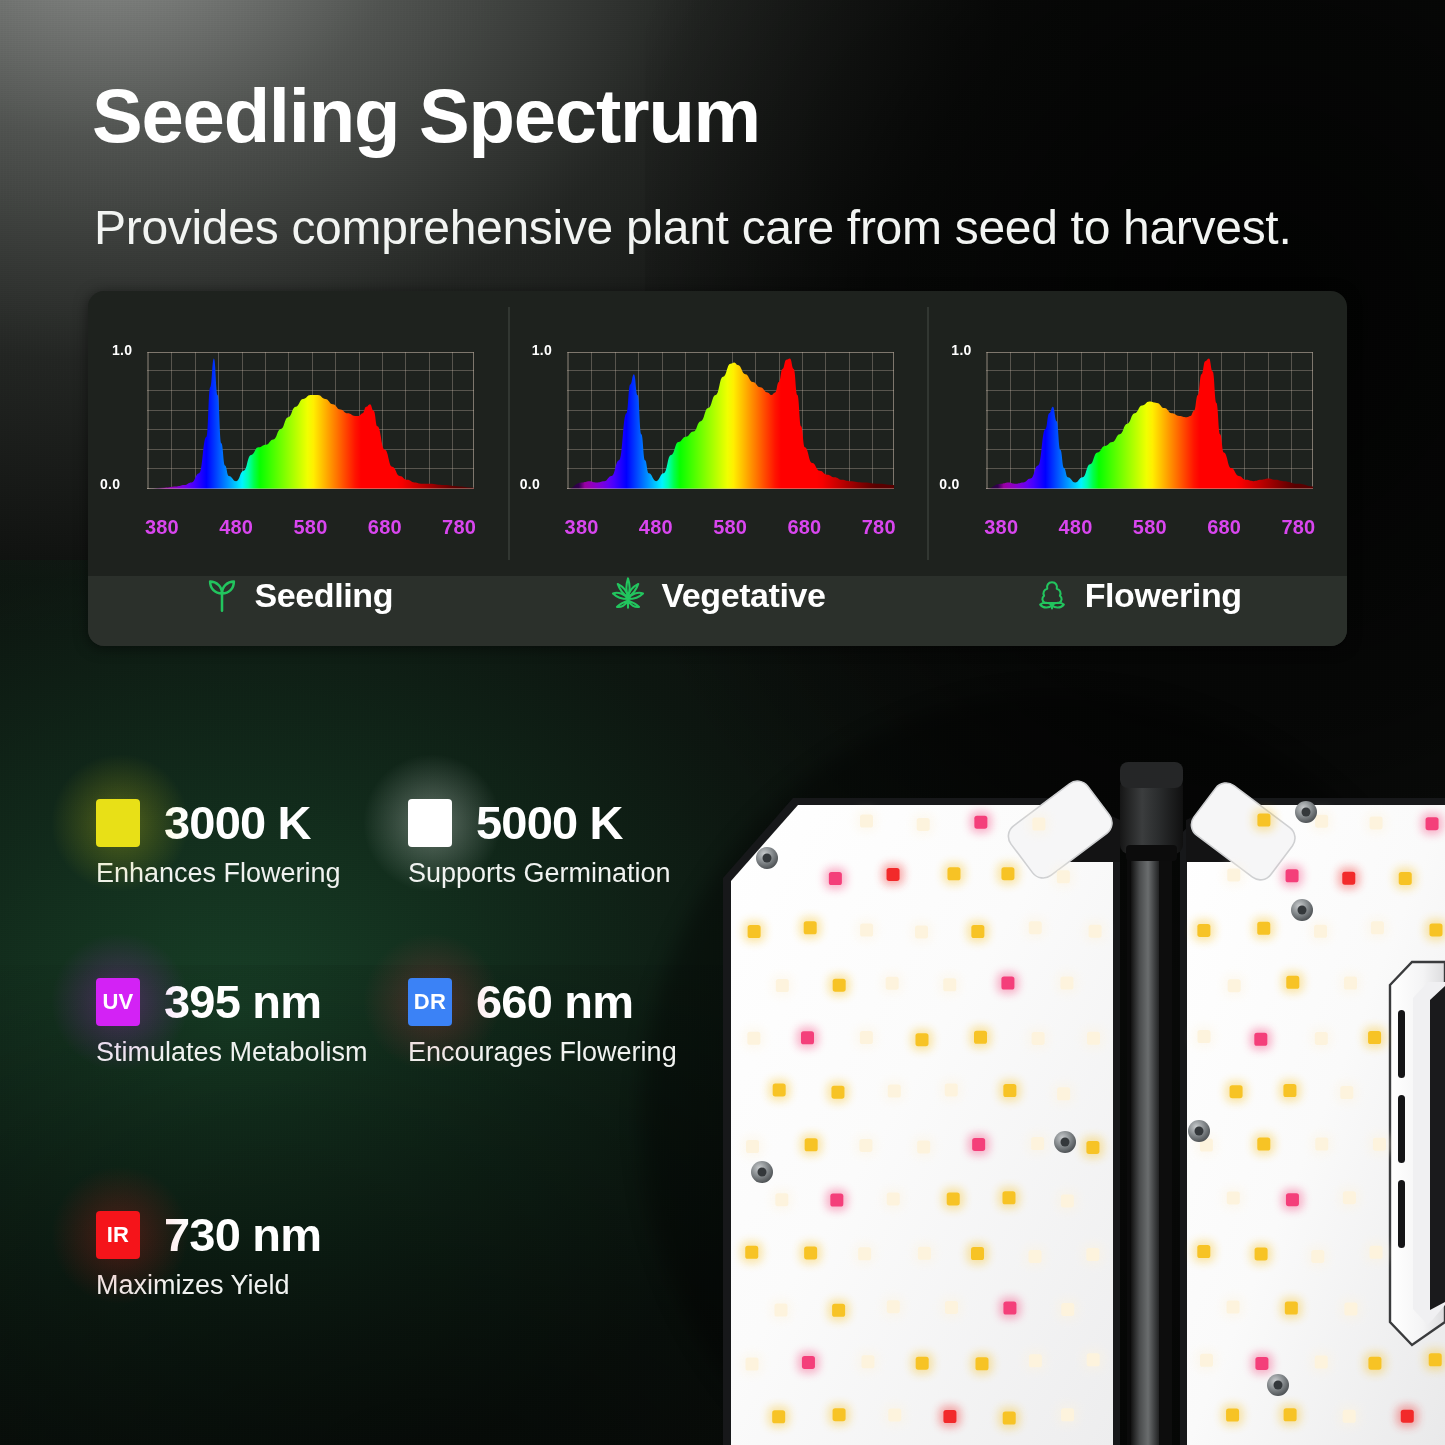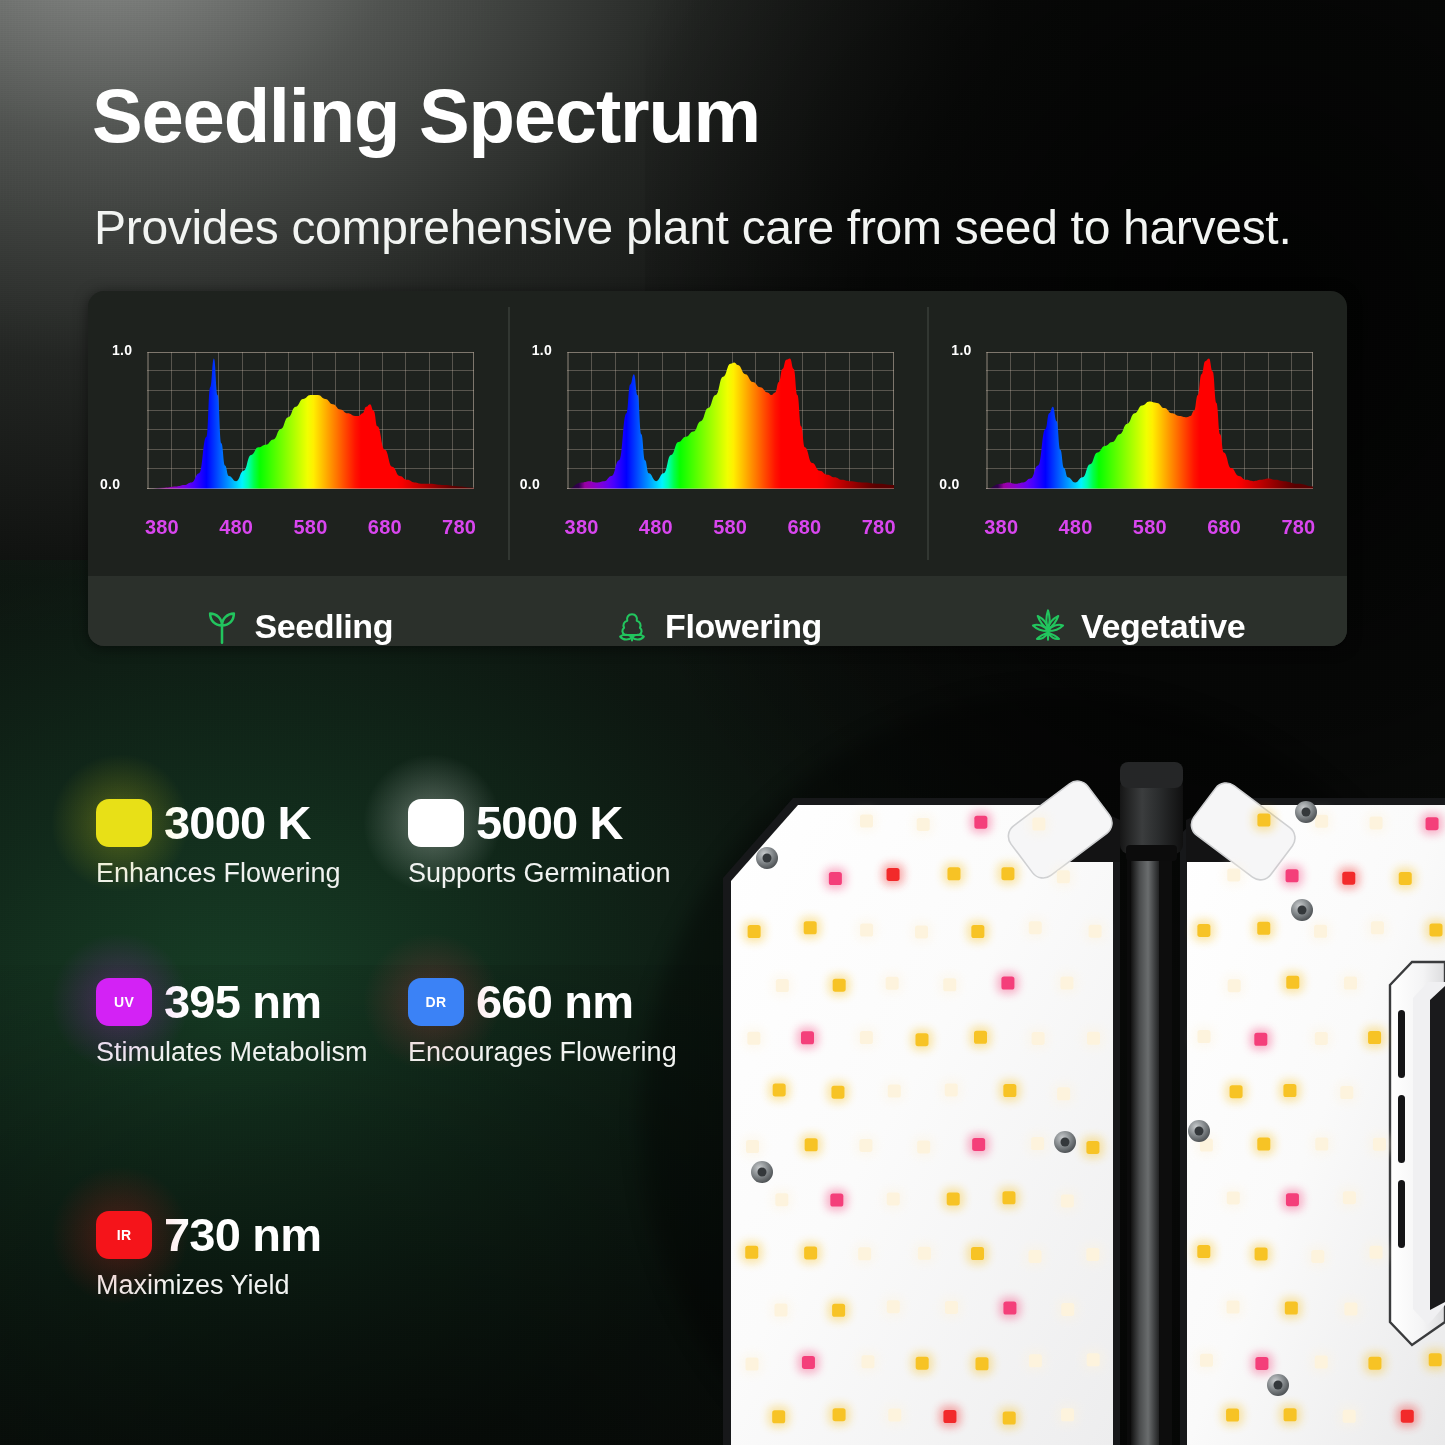--- a/index.html
+++ b/index.html
@@ -91,37 +91,37 @@
   .x-tick {
     position:absolute; transform:translateX(-50%);
     color:#d946ef; font-size:20px; font-weight:bold; letter-spacing:.2px;margin-top:19px;
   }
 
   .legend-row {
     position:absolute; left:0; bottom:0; width:100%; height:70px;
     background:#2b302b; display:flex;
   }
   .legend-cell {
-    flex:1 1 0; display:flex; align-items:flex-end; justify-content:center; gap:14px;
+    flex:1 1 0; display:flex; align-items:flex-start; justify-content:center; gap:14px;
   }
   .legend-icon { width:38px; height:38px; display:block; }
   .legend-label { color:#ffffff; font-size:34px; font-weight:bold; letter-spacing:-.4px; }
 
   
   .spec-item { position:absolute; }
   .spec-top { display:flex; align-items:center; gap:20px; }
   .swatch-wrap { position:relative; width:48px; height:48px; flex:none; }
   .swatch-glow {
     position:absolute; left:50%; top:50%; width:150px; height:150px;
     transform:translate(-50%,-50%); border-radius:50%; pointer-events:none;
   }
   .swatch {
-    position:absolute; left:0; top:0; width:56px; height:48px; border-radius:13px;
+    position:absolute; left:0; top:0; width:44px; height:48px; border-radius:4px;
     display:flex; align-items:center; justify-content:center;
-    font-size:14px; font-weight:bold; color:#ffffff; letter-spacing:.3px;
+    font-size:22px; font-weight:bold; color:#ffffff; letter-spacing:.3px;
   }
   .spec-value { color:#ffffff; font-size:47px; font-weight:bold; letter-spacing:-.8px; white-space:nowrap; }
   .spec-desc { color:#f0f2f0; font-size:27px; font-weight:400; margin-top:8px; white-space:nowrap; }
 
   
   #product { position:absolute; left:0; top:0; width:1445px; height:1445px; z-index:3; }
 </style>
 </head>
 <body>
 
@@ -970,45 +970,45 @@
                 <path d="M24 22 C24 13 31 7 39 7 C39 16 33 22 24 22 Z"></path>
               </g>
             </svg>
           </span>
           <span class="legend-label">Seedling</span>
         </div>
         <div class="legend-cell">
           <span>
             <svg viewBox="0 0 48 48" class="legend-icon">
               <g fill="none" stroke="#22c55e" stroke-width="2.6" stroke-linejoin="round" stroke-linecap="round">
-                <path d="M24 8 C29 8 31 12 30 16 C34 17 36 21 34 25 C37 27 37 32 33 34 L15 34 C11 32 11 27 14 25 C12 21 14 17 18 16 C17 12 19 8 24 8 Z"></path>
-                <path d="M24 34 L24 41"></path>
-                <path d="M24 37 C20 33 13 33 9 36 C13 41 20 41 24 37 Z"></path>
-                <path d="M24 37 C28 33 35 33 39 36 C35 41 28 41 24 37 Z"></path>
-              </g>
-            </svg>
-          </span>
-          <span class="legend-label">Flowering</span>
-        </div>
-        <div class="legend-cell">
-          <span>
-            <svg viewBox="0 0 48 48" class="legend-icon">
-              <g fill="none" stroke="#22c55e" stroke-width="2.6" stroke-linejoin="round" stroke-linecap="round">
                 <path d="M24 40 L24 26"></path>
                 <path d="M24 26 C21 18 22 9 24 3 C26 9 27 18 24 26 Z"></path>
                 <path d="M24 27 C18 23 13 16 11 10 C17 13 23 19 24 27 Z"></path>
                 <path d="M24 27 C30 23 35 16 37 10 C31 13 25 19 24 27 Z"></path>
                 <path d="M24 29 C17 29 9 26 5 22 C11 20 20 22 24 29 Z"></path>
                 <path d="M24 29 C31 29 39 26 43 22 C37 20 28 22 24 29 Z"></path>
                 <path d="M24 31 C19 33 13 36 10 39 C15 40 21 37 24 31 Z"></path>
                 <path d="M24 31 C29 33 35 36 38 39 C33 40 27 37 24 31 Z"></path>
               </g>
             </svg>
           </span>
           <span class="legend-label">Vegetative</span>
+        </div>
+        <div class="legend-cell">
+          <span>
+            <svg viewBox="0 0 48 48" class="legend-icon">
+              <g fill="none" stroke="#22c55e" stroke-width="2.6" stroke-linejoin="round" stroke-linecap="round">
+                <path d="M24 8 C29 8 31 12 30 16 C34 17 36 21 34 25 C37 27 37 32 33 34 L15 34 C11 32 11 27 14 25 C12 21 14 17 18 16 C17 12 19 8 24 8 Z"></path>
+                <path d="M24 34 L24 41"></path>
+                <path d="M24 37 C20 33 13 33 9 36 C13 41 20 41 24 37 Z"></path>
+                <path d="M24 37 C28 33 35 33 39 36 C35 41 28 41 24 37 Z"></path>
+              </g>
+            </svg>
+          </span>
+          <span class="legend-label">Flowering</span>
         </div>
       </div>
   </div>
 
   <div id="spec-list">
       <div class="spec-item" style="left: 96px; top: 795px;">
         <div class="spec-top">
           <div class="swatch-wrap">
             <div class="swatch-glow" style="background: radial-gradient(circle, rgba(232, 224, 23, 0.3) 0%, rgba(0, 0, 0, 0) 65%);"></div>
             <div class="swatch" style="background: rgb(232, 224, 23);"></div>

